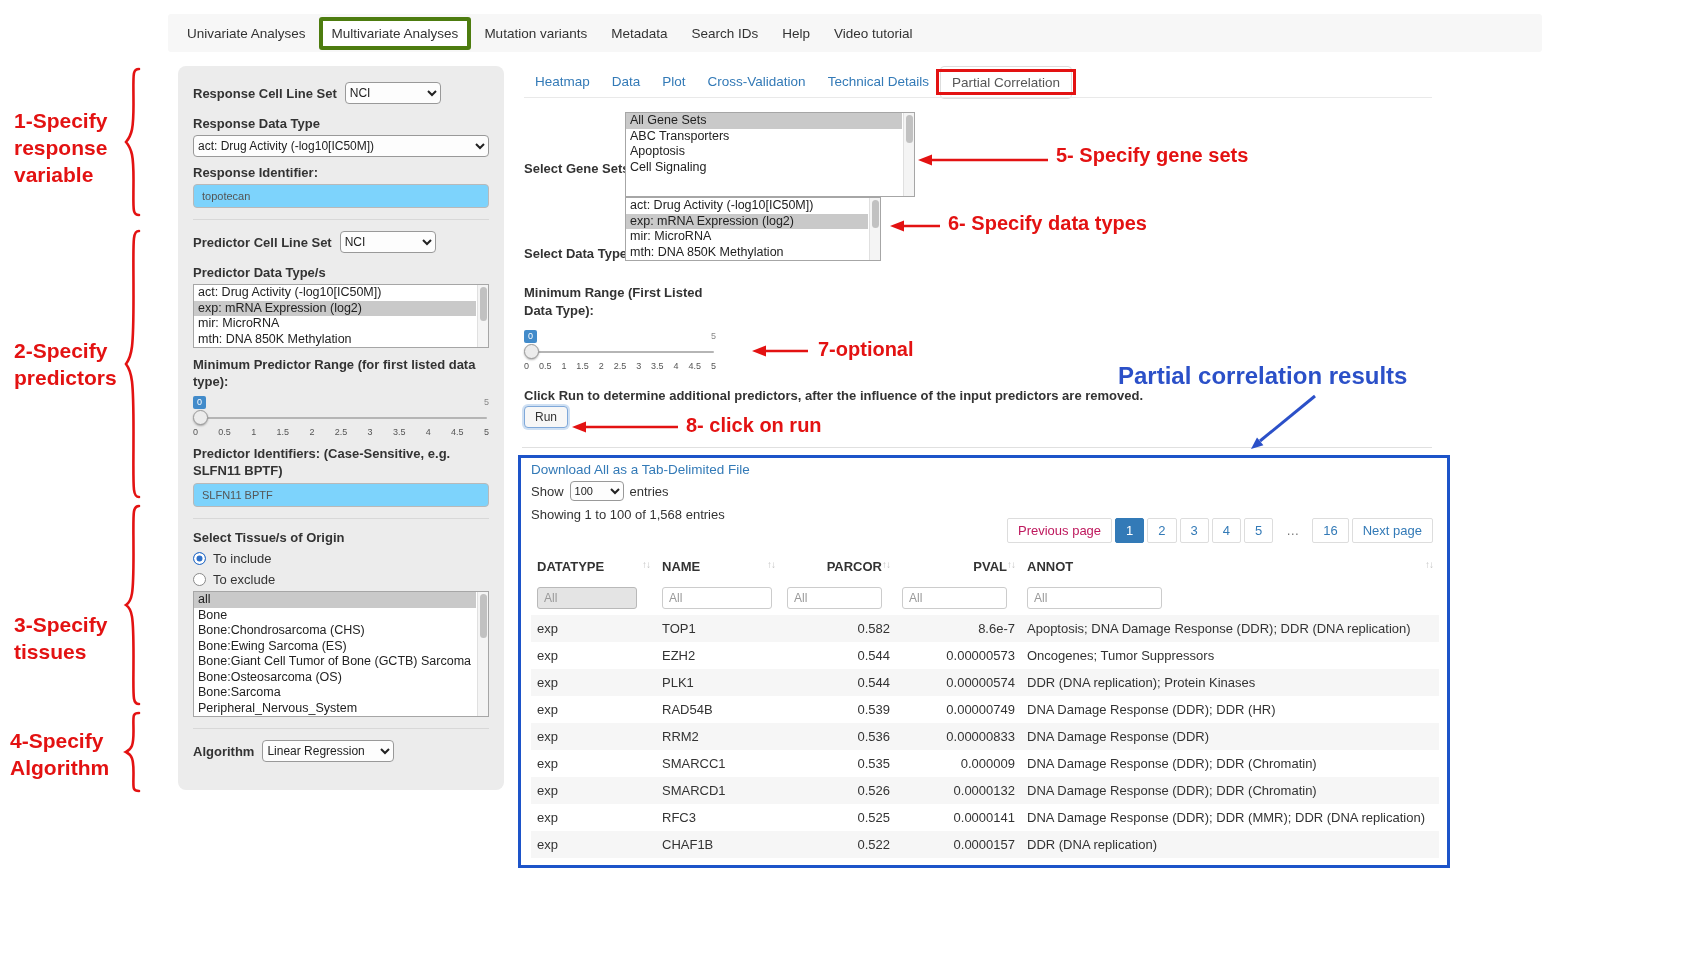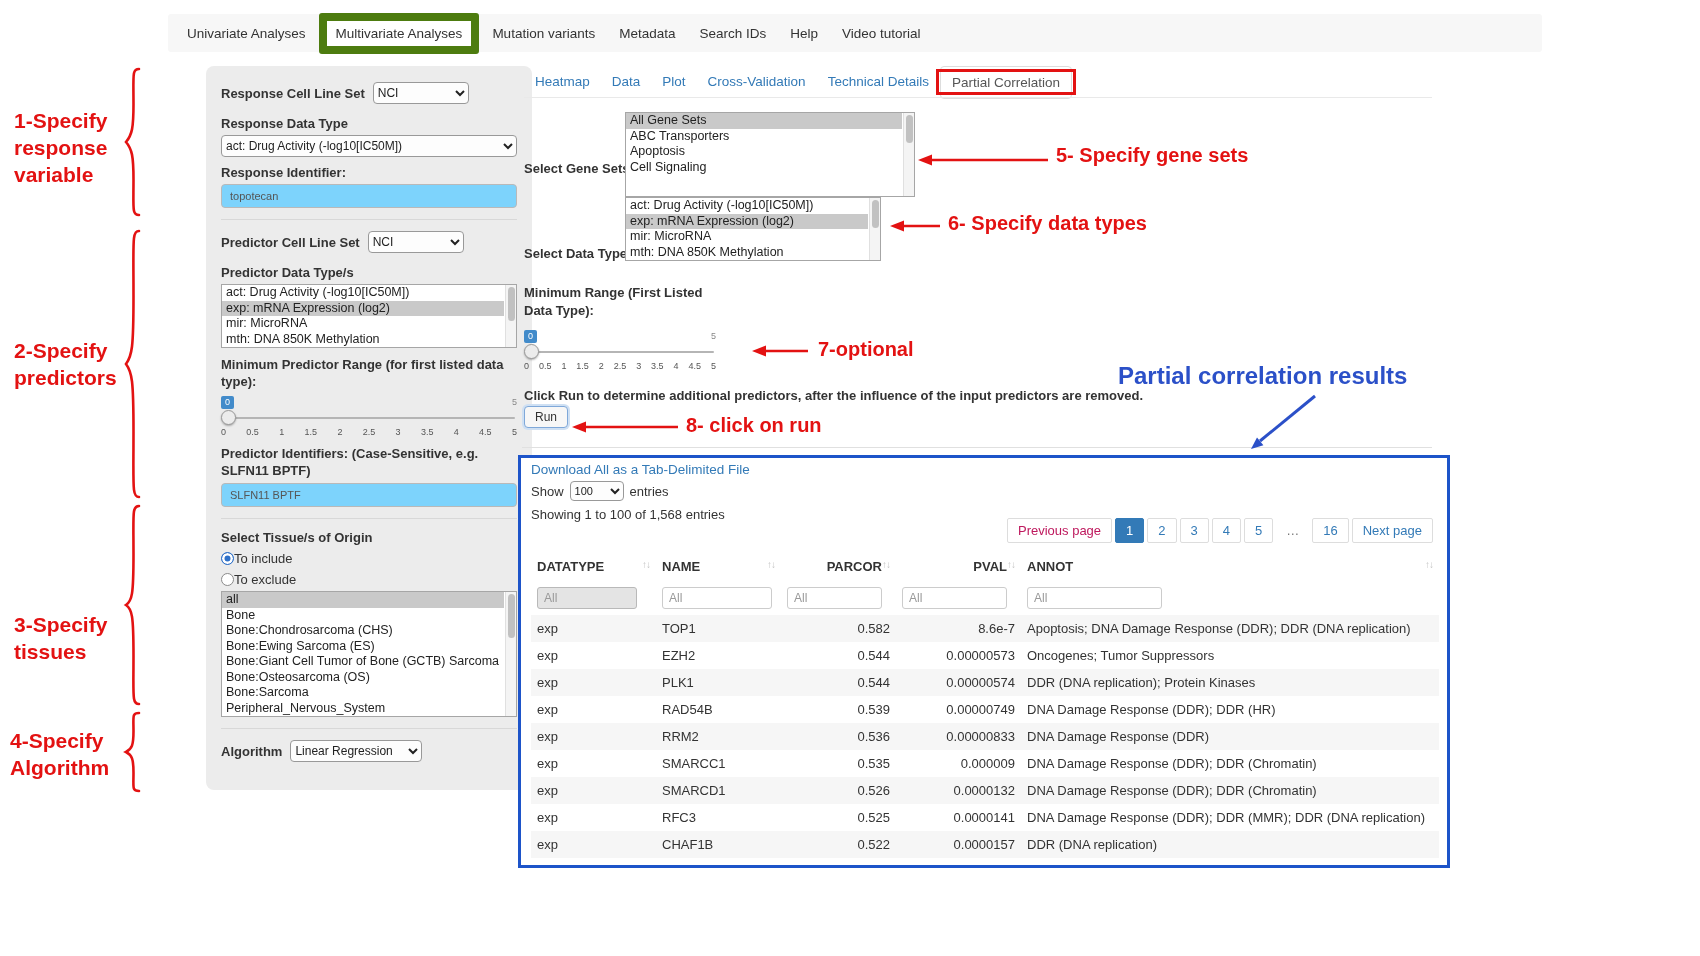--- a/index.html
+++ b/index.html
@@ -3,25 +3,25 @@
 <meta charset="utf-8">
 <style>
   * { margin:0; padding:0; box-sizing:border-box; }
   html,body { width:1700px; height:956px; background:#fff; overflow:hidden;
     font-family:"Liberation Sans","DejaVu Sans",sans-serif; color:#333; }
 
   
   .topnav { position:absolute; left:168px; top:14px; width:1374px; height:38px;
     background:#f7f7f7; display:flex; align-items:center; gap:2px; padding:0 8px; border-radius:3px; }
   .nav-item { font-size:13.5px; color:#333; padding:7px 11px; cursor:pointer; white-space:nowrap; }
-  .nav-item.active { background:#fff; border:8px solid #4d7c0f; border-radius:3px; padding:5px 9px; }
+  .nav-item.active { background:#fff; border:4px solid #4d7c0f; border-radius:3px; padding:5px 9px; }
 
   
   .panel { position:absolute; left:178px; top:66px; width:326px; height:724px;
-    background:#ececec; border-radius:8px; padding:16px 15px; font-size:13px;margin-left:28px; }
+    background:#ececec; border-radius:8px; padding:16px 15px; font-size:13px; }
   .blabel { font-weight:bold; font-size:13px; color:#333; display:block; }
   .inline-row { display:flex; align-items:center; gap:8px; }
   .inline-row .blabel { display:inline; }
   select { font-size:12px; color:#222; border:1px solid #999; border-radius:4px; background:#fdfdfd; height:22px; }
   .wide-select { width:100%; margin-top:4px; }
   .text-input { width:100%; height:24px; border:1px solid #b9b9b9; border-radius:4px; background:#7dd3fc;
     font-size:11px; color:#555; padding:0 8px; margin-top:4px; }
   .psep { border:none; border-top:1px solid #d8d8d8; margin:11px 0; }
   .mt8{margin-top:8px;} .mt12{margin-top:12px;} .mt5{margin-top:5px;}
 
@@ -36,21 +36,21 @@
   .badge { position:absolute; left:0; top:0; background:#428bca; color:#fff; font-size:9px;
     padding:0 4px; border-radius:2px; line-height:13px; }
   .maxlab { position:absolute; right:0; top:1px; font-size:9px; color:#888; }
   .track { position:absolute; left:2px; right:2px; top:21px; height:2px; background:#b5b5b5; border-radius:1px; }
   .thumb { position:absolute; left:-2px; top:-7px; width:15px; height:15px; background:#ececec;
     border:1px solid #9a9a9a; border-radius:50%; box-shadow:0 1px 2px rgba(0,0,0,.3); }
   .ticks { position:absolute; left:0; right:0; top:31px; display:flex; justify-content:space-between;
     font-size:9px; color:#555; }
 
   
-  .radio-row { display:flex; align-items:center; font-size:13px; margin-top:6px; color:#333;text-align:center; }
+  .radio-row { display:flex; align-items:center; gap:7px; font-size:13px; margin-top:6px; color:#333;text-align:center; }
   .rdot { width:13px; height:13px; border-radius:50%; border:1px solid #8a8a8a; background:#fff; display:inline-block; flex:0 0 auto; }
   .rdot.on { border:1px solid #2f71c9; background:#2f71c9; box-shadow:inset 0 0 0 2.5px #fff; }
 
   
   .tabs { position:absolute; left:524px; top:66px; display:flex; align-items:center; }
   .tab { font-size:13.5px; color:#337ab7; padding:8px 11px; cursor:pointer; white-space:nowrap; }
   .tab-wrap { position:relative; }
   .tab.active { color:#555; background:#fff; border:1px solid #ddd; border-radius:4px; }
   .tab-red-outline { position:absolute; left:-4px; top:-4px; right:-4px; bottom:-4px;
     border:3px solid #e31212; pointer-events:none; }

